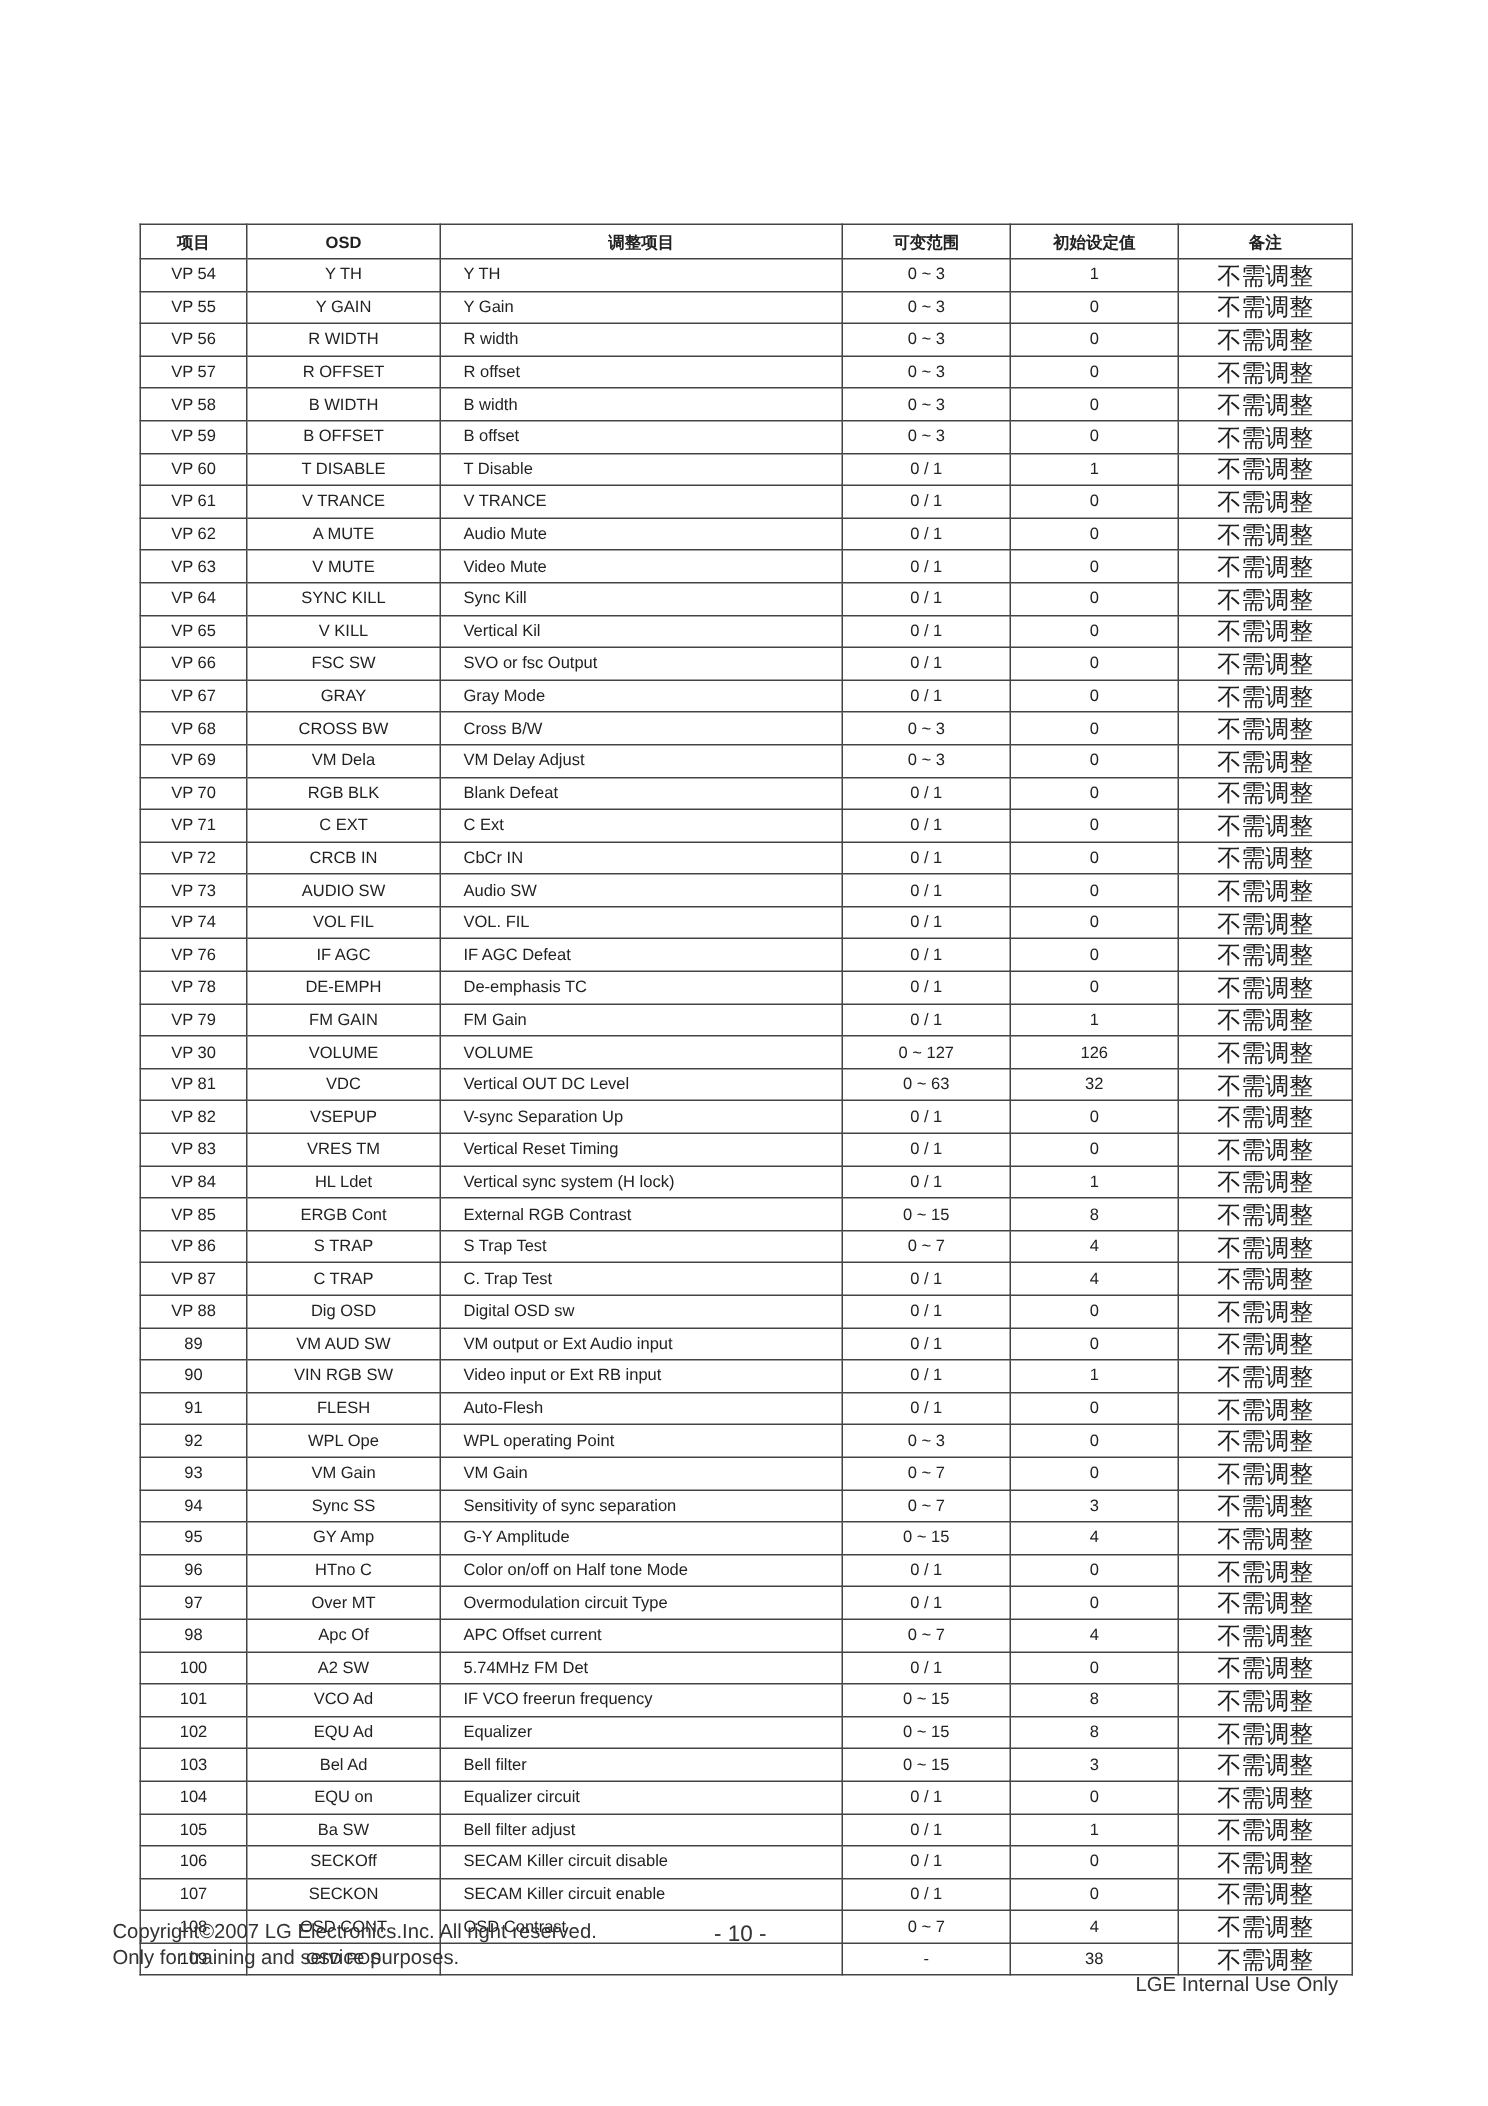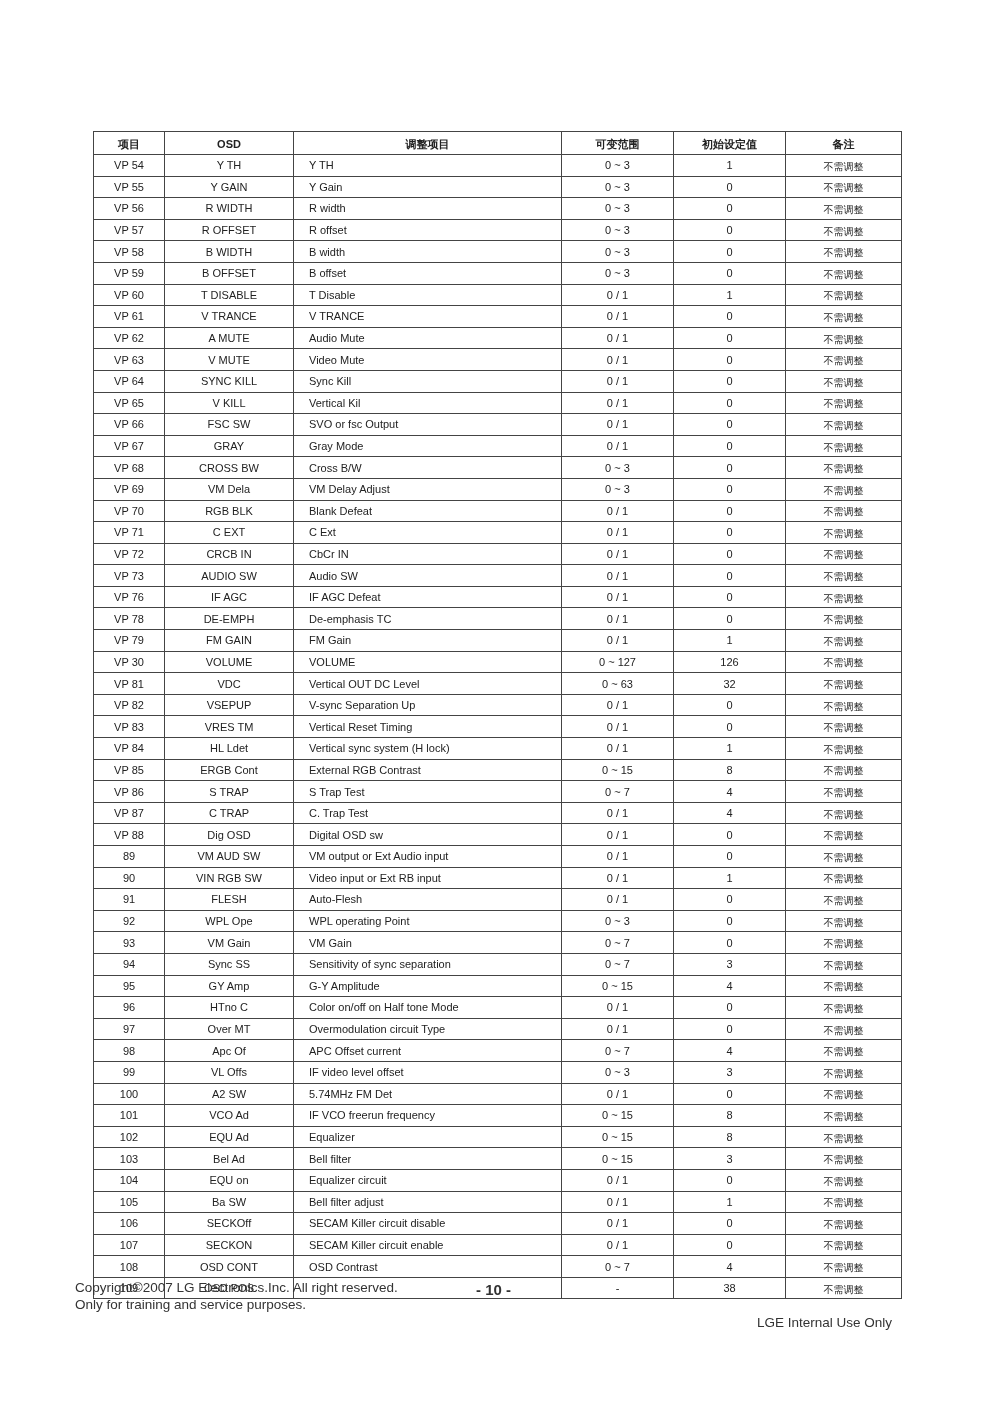--- a/index.html
+++ b/index.html
@@ -1,27 +1,27 @@
 <!DOCTYPE html>
 <html><head>
   <meta charset="utf-8">
   <style>
     html, body { margin: 0; padding: 0; background: #ffffff; }
     body { width: 992px; height: 1404px; position: relative; font-family: "Liberation Sans", sans-serif; color: #222; }
-    .table-wrap { position: absolute; left: 71px; top: 131px; width: 808px; padding-left: 22px; }
+    .table-wrap { position: absolute; left: 71px; top: 149px; width: 808px; padding-left: 22px; }
     table { border-collapse: collapse; width: 808px; table-layout: fixed; }
     th, td { border: 1px solid #444; font-size: 11px; height: 18.6px; padding: 0; line-height: 18px; white-space: nowrap; overflow: hidden; }
     th { font-weight: bold; font-size: 11px; height: 20px; padding-top: 2px; }
     td { text-align: center; }
     td.desc { text-align: left; padding-left: 15px; }
-    td.note { font-size: 10px; padding-top: 2px; line-height: 17px; }
+    td.note { font-size: 16px; padding-top: 2px; line-height: 17px; }
     col.c1 { width: 71px; } col.c2 { width: 129px; } col.c3 { width: 268px; }
     col.c4 { width: 112px; } col.c5 { width: 112px; } col.c6 { width: 116px; }
     .footer-left { position: absolute; left: 75px; top: 1279px; font-size: 13.5px; line-height: 17px; color: #333; }
-    .footer-center { position: absolute; left: 476px; top: 1281px; font-size: 15px; color: #333; font-weight: bold; }
+    .footer-center { position: absolute; left: 476px; top: 1281px; font-size: 15px; color: #333; }
     .footer-right { position: absolute; left: 757px; top: 1279px; font-size: 13.5px; color: #333; margin-top: 36px; }
   </style>
 </head>
 <body>
 
 <div class="table-wrap">
   <table>
     <colgroup>
       <col class="c1">
         <col class="c2">
@@ -195,20 +195,28 @@
         </tr>
         <tr>
           <td>VP 73</td>
           <td>AUDIO SW</td>
           <td class="desc">Audio SW</td>
           <td>0 / 1</td>
           <td>0</td>
           <td class="note">不需调整</td>
         </tr>
         <tr>
+          <td>VP 74</td>
+          <td>VOL FIL</td>
+          <td class="desc">VOL. FIL</td>
+          <td>0 / 1</td>
+          <td>0</td>
+          <td class="note">不需调整</td>
+        </tr>
+        <tr>
           <td>VP 76</td>
           <td>IF AGC</td>
           <td class="desc">IF AGC Defeat</td>
           <td>0 / 1</td>
           <td>0</td>
           <td class="note">不需调整</td>
         </tr>
         <tr>
           <td>VP 78</td>
           <td>DE-EMPH</td>
@@ -368,28 +376,20 @@
           <td>0 / 1</td>
           <td>0</td>
           <td class="note">不需调整</td>
         </tr>
         <tr>
           <td>98</td>
           <td>Apc Of</td>
           <td class="desc">APC Offset current</td>
           <td>0 ~ 7</td>
           <td>4</td>
-          <td class="note">不需调整</td>
-        </tr>
-        <tr>
-          <td>99</td>
-          <td>VL Offs</td>
-          <td class="desc">IF video level offset</td>
-          <td>0 ~ 3</td>
-          <td>3</td>
           <td class="note">不需调整</td>
         </tr>
         <tr>
           <td>100</td>
           <td>A2 SW</td>
           <td class="desc">5.74MHz FM Det</td>
           <td>0 / 1</td>
           <td>0</td>
           <td class="note">不需调整</td>
         </tr>

